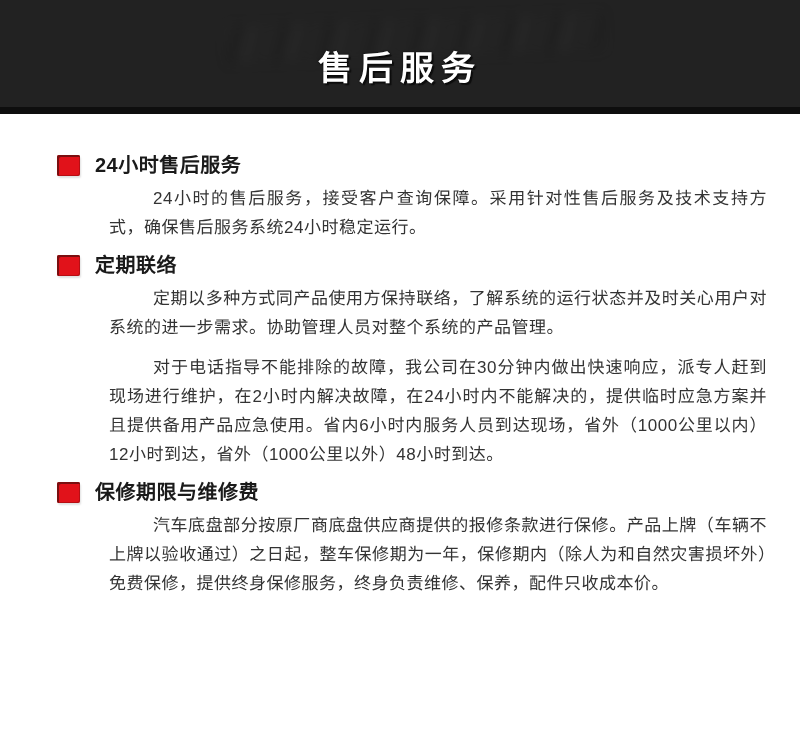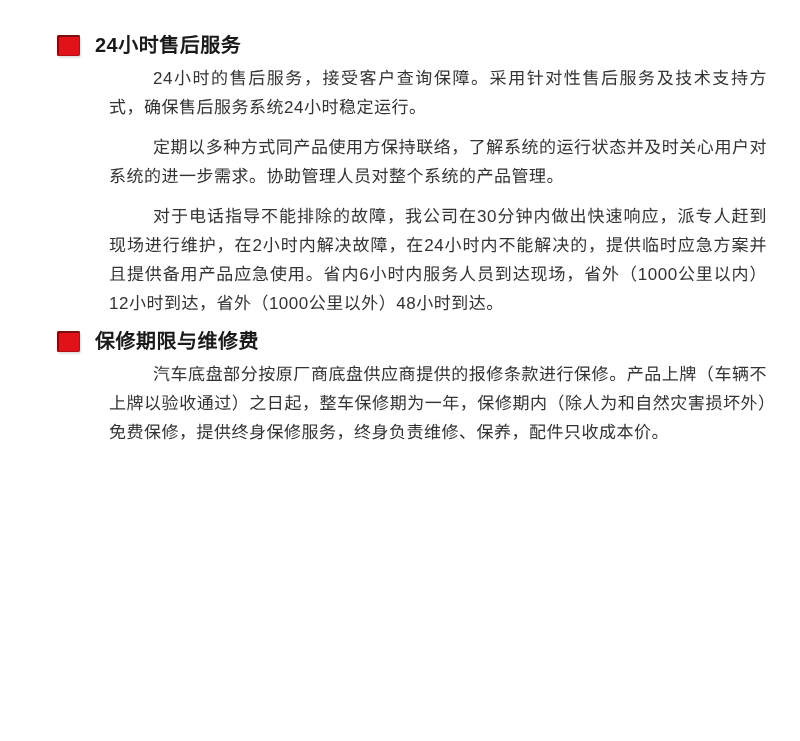--- a/index.html
+++ b/index.html
@@ -61,21 +61,21 @@
     z-index: 1;
   }
   
   .content {
     padding: 33px 0 0 0;
   }
   .section + .section { margin-top: 11px; }
   .heading-row {
     display: flex;
     align-items: center;
-    margin: 0 35px 0 57px;
+    margin: 6px 35px 0 57px;
   }
   .bullet {
     flex: 0 0 auto;
     width: 23px;
     height: 21px;
     background: var(--bullet-red);
     border-radius: 2px;
     box-shadow:
       inset 2px 2px 0 var(--bullet-red-dark),
       inset -1px -1px 0 rgba(120,10,10,0.4),
@@ -98,32 +98,40 @@
     text-align: justify;
     letter-spacing: 0.5px;
   }
   .para + .para { margin-top: 7px; }
 </style>
 </head>
 <body>
 
 <div class="page">
 
+  <header class="banner">
+    <div class="watermark"></div>
+    <h1 class="title">售后服务</h1>
+  </header>
 
   <main class="content">
 
     <section class="section">
       <div class="heading-row">
         <span class="bullet"></span>
         <h2 class="heading">24小时售后服务</h2>
       </div>
       <p class="para">24小时的售后服务，接受客户查询保障。采用针对性售后服务及技术支持方式，确保售后服务系统24小时稳定运行。</p>
     </section>
 
     <section class="section">
+      <div class="heading-row">
+        <span class="bullet"></span>
+        <h2 class="heading">定期联络</h2>
+      </div>
       <p class="para">定期以多种方式同产品使用方保持联络，了解系统的运行状态并及时关心用户对系统的进一步需求。协助管理人员对整个系统的产品管理。</p>
     </section>
 
     <section class="section">
       <p class="para">对于电话指导不能排除的故障，我公司在30分钟内做出快速响应，派专人赶到现场进行维护，在2小时内解决故障，在24小时内不能解决的，提供临时应急方案并且提供备用产品应急使用。省内6小时内服务人员到达现场，省外（1000公里以内）12小时到达，省外（1000公里以外）48小时到达。</p>
     </section>
 
     <section class="section">
       <div class="heading-row">
         <span class="bullet"></span>

